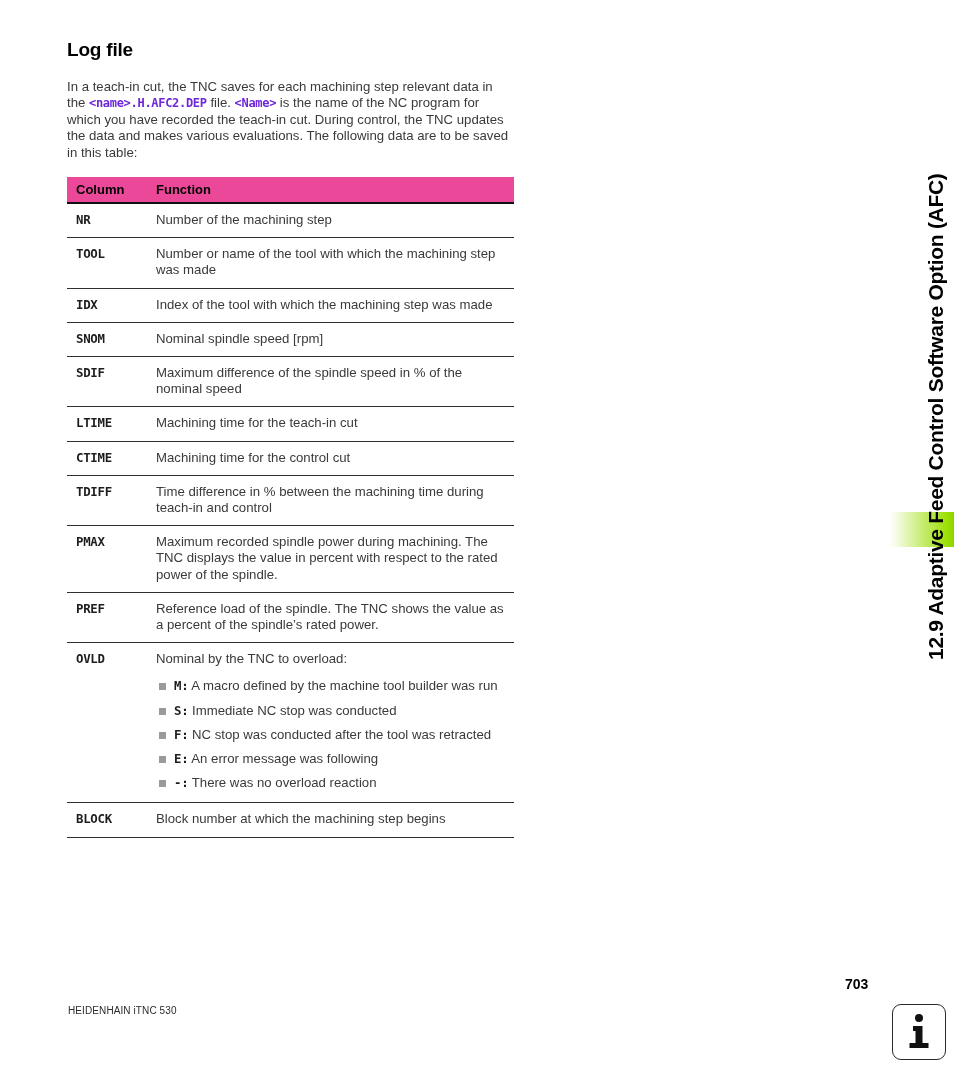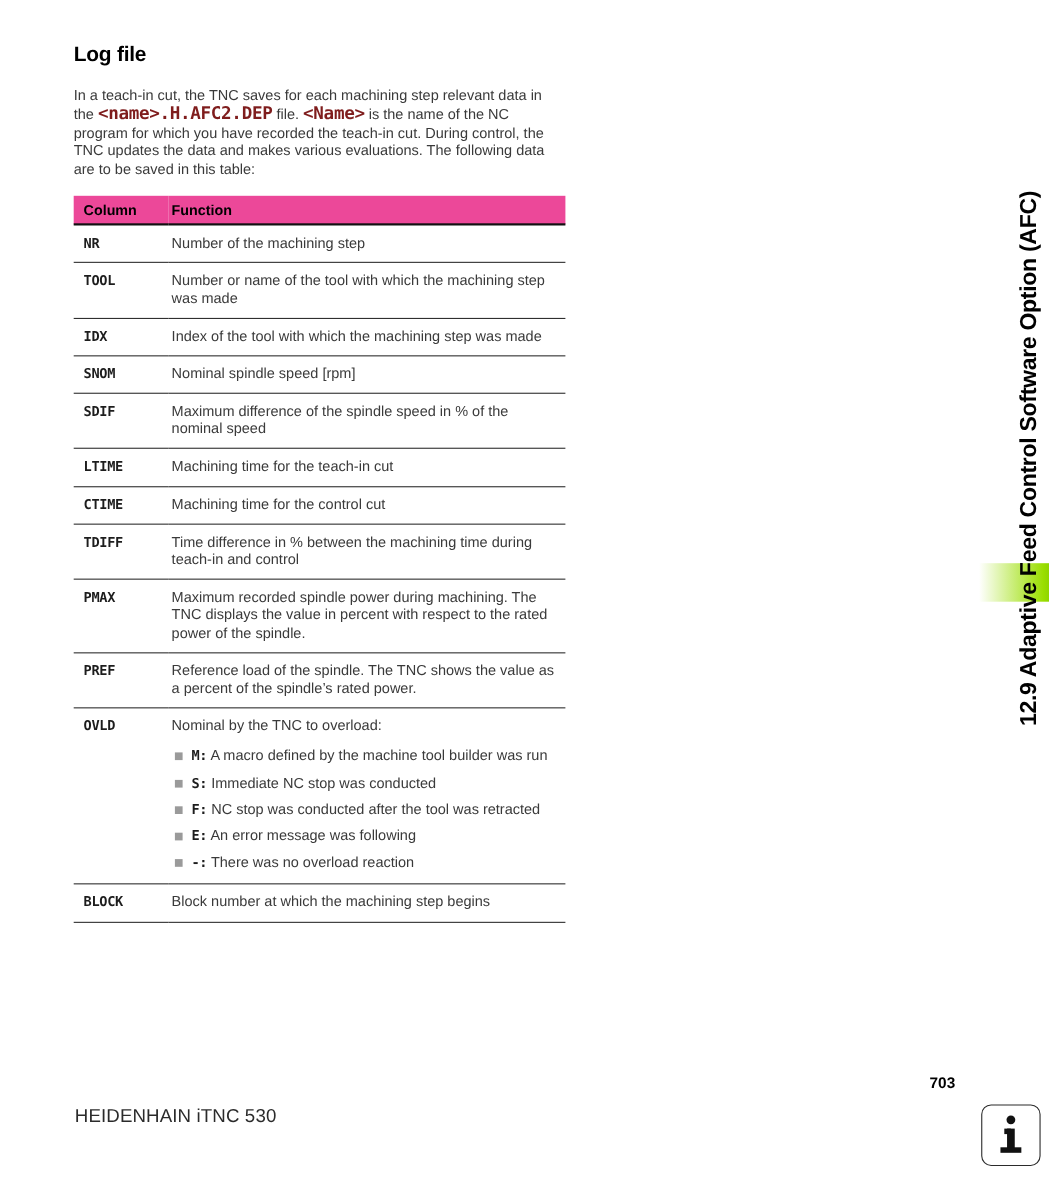--- a/index.html
+++ b/index.html
@@ -42,22 +42,22 @@
   
   .intro {
     font-size: 13.2px;
     line-height: 16.4px;
     color: #3a3a3a;
     margin: 0 0 16px 0;
   }
   .mono-b {
     font-family: "DejaVu Sans Mono", monospace;
     font-weight: bold;
-    font-size: 16px;
-    color: #7f1d1d;
+    font-size: 12px;
+    color: #6d28d9;
     letter-spacing: -0.3px;
   }
 
   
   .tbl {
     width: 447px;
     border-collapse: collapse;
     table-layout: fixed;
   }
   .tbl col.c-key { width: 86px; }
@@ -155,21 +155,21 @@
     font-weight: bold;
     color: #000000;
     letter-spacing: -0.3px;
   }
 
   
   .footer-left {
     position: absolute;
     left: 68px;
     top: 1005px;
-    font-size: 17px;
+    font-size: 10px;
     color: #2b2b2b;
     letter-spacing: 0.1px;
   }
   .footer-page {
     position: absolute;
     left: 845px;
     top: 976px;
     font-size: 14px;
     font-weight: bold;
     color: #000000;

